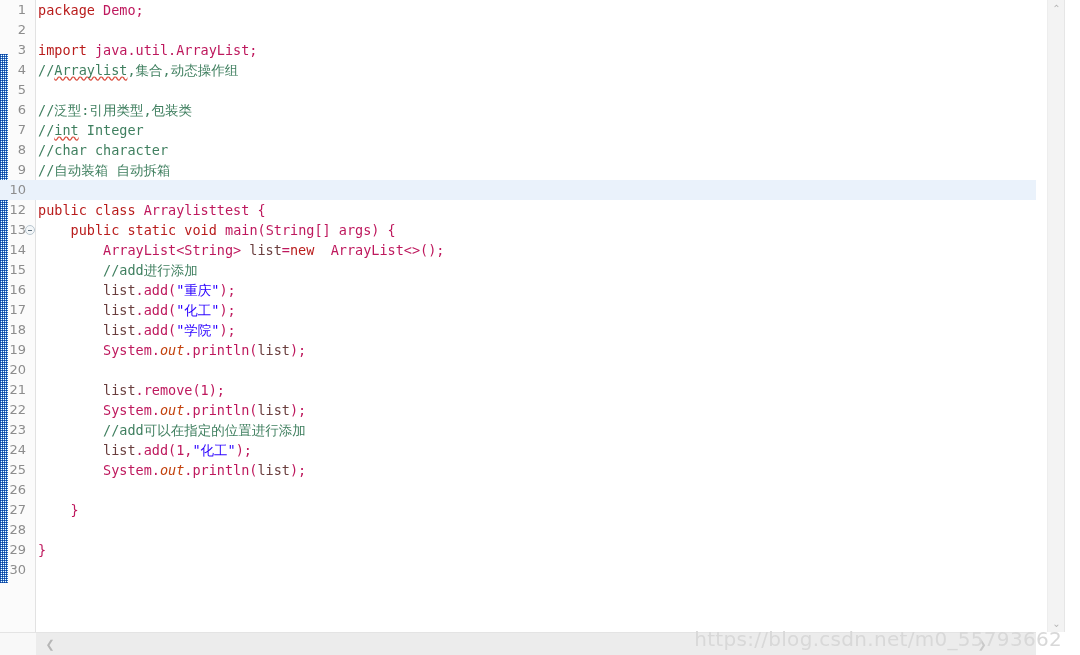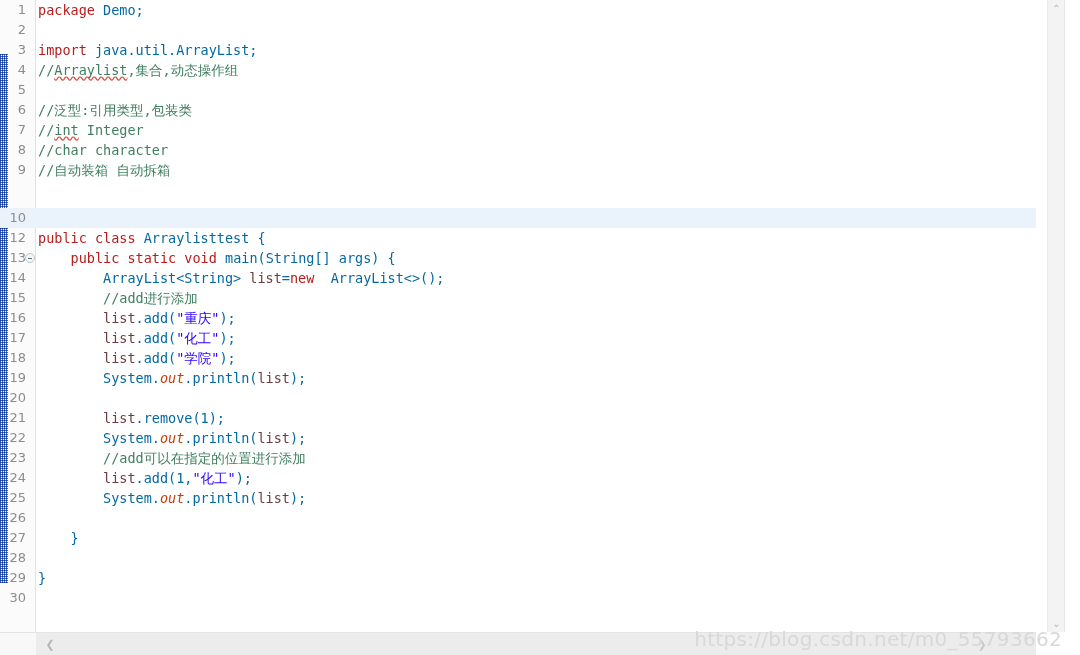--- a/index.html
+++ b/index.html
@@ -63,21 +63,20 @@
 
   .line {
     position: relative;
     height: 20px;
     line-height: 20px;
     white-space: pre;
     font-size: 13.5px;
   }
   .line.current {
     background: #eaf2fb;
-    margin-top: 28px;
   }
 
   .ln {
     position: absolute;
     left: 0;
     width: 26px;
     text-align: right;
     color: #8d8d8d;
     font-family: "DejaVu Sans", sans-serif;
     font-size: 13px;
@@ -105,21 +104,21 @@
   .code {
     position: absolute;
     left: 38px;
     top: 0;
     line-height: 20px;
     white-space: pre;
   }
 
   
   .kw       { color: #b91c1c; font-weight: normal; }
-  .plain    { color: #0369a1; }
+  .plain    { color: #be185d; }
   .var      { color: #6a3e3e; }
   .str      { color: #2a00ff; }
   .cmt      { color: #3f7f5f; }
   .sfield   { color: #c2410c; font-weight: normal; font-style: italic; }
 
   .sq {
     text-decoration: underline wavy #d84b3c;
     text-decoration-skip-ink: none;
     text-align: center;
   }

